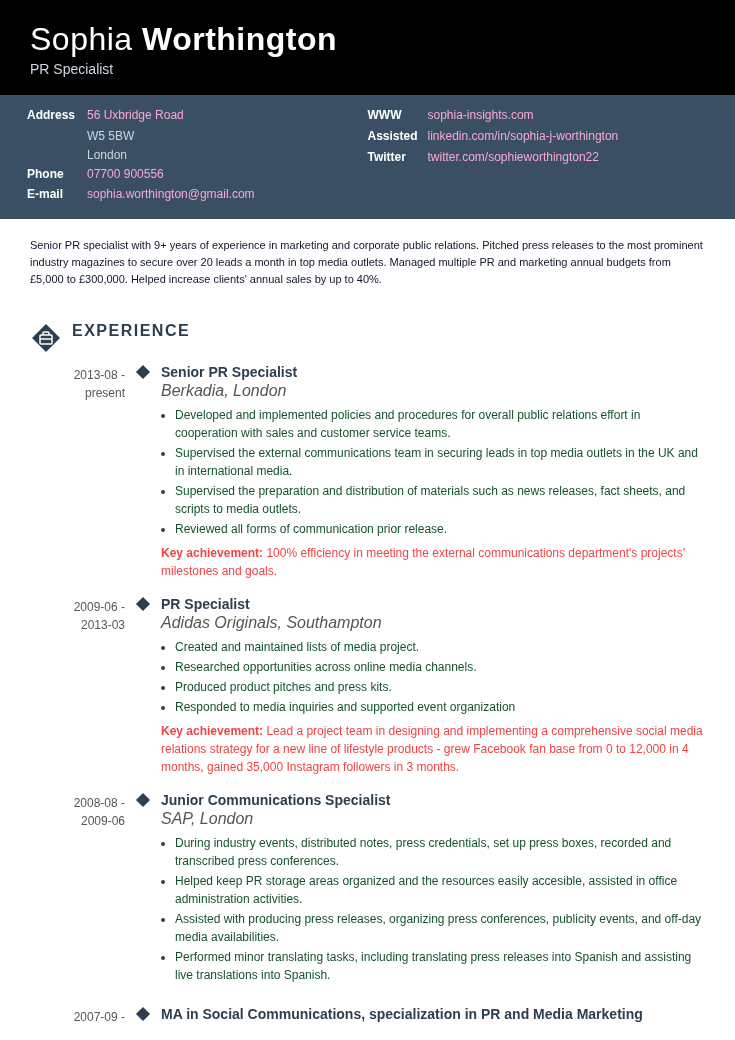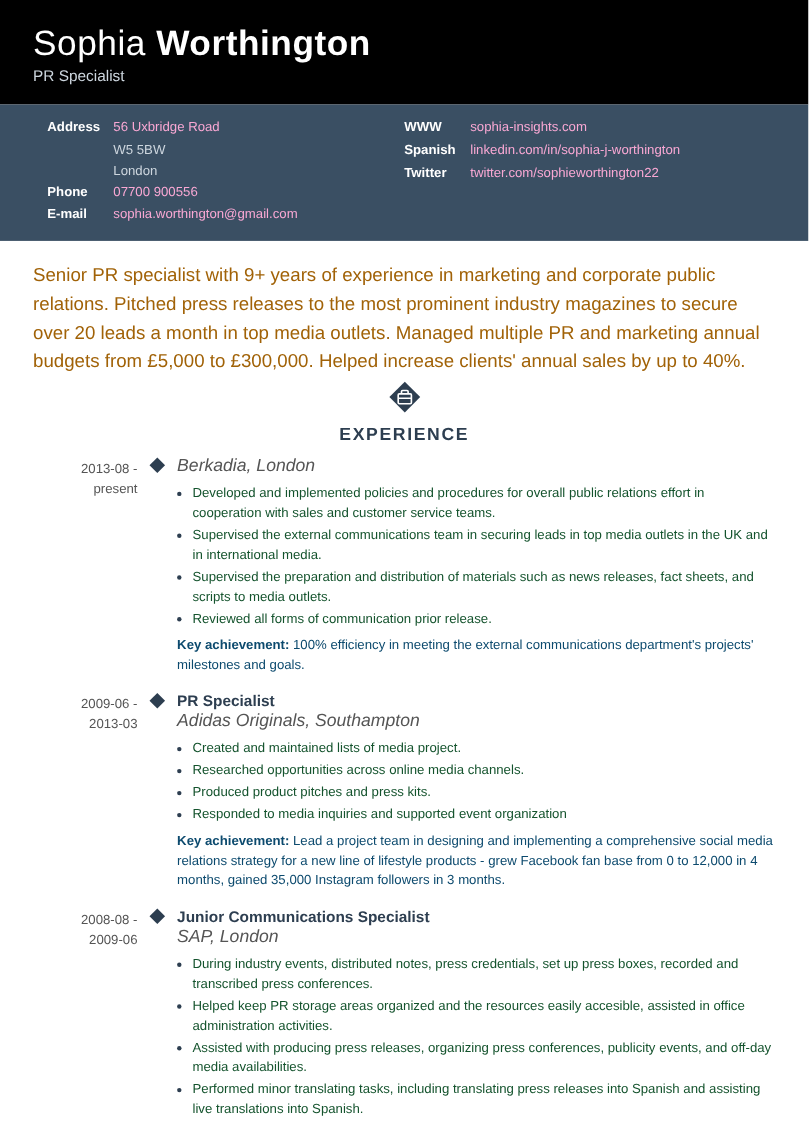--- a/index.html
+++ b/index.html
@@ -30,21 +30,21 @@
     .header-title {
       font-size: 14px;
       font-weight: 300;
       margin-top: 4px;
       color: #cdd6de;
     }
 
     
     .contact-bar {
       background: #3a4f63;
-      padding: 12px 43px;
+      padding: 12px 27px;
       display: flex;
       flex-wrap: wrap;
       gap: 0;
     }
     .contact-col {
       flex: 1;
       min-width: 200px;
     }
     .contact-row {
       display: flex;
@@ -71,37 +71,36 @@
       margin-bottom: 2px;
     }
 
     
     .main {
       padding: 18px 30px 20px 30px;
     }
 
     
     .summary {
-      font-size: 17px;
+      font-size: 11px;
       line-height: 1.55;
-      color: #a16207;
-      margin-bottom: 2px;
+      color: #0f172a;
+      margin-bottom: 34px;
     }
 
     
     .section {
       margin-bottom: 14px;
     }
     .section-header {
       display: flex;
-      align-items: center;
+      align-items: flex-start;
       gap: 10px;
       margin-bottom: 10px;
       border-bottom: none;
-      flex-direction: column;
     }
     .section-icon {
       width: 32px;
       height: 32px;
       flex-shrink: 0;
       display: flex;
       align-items: center;
       justify-content: center;
     }
     .section-title {
@@ -167,21 +166,21 @@
       font-size: 12px;
       color: #14532d;
       line-height: 1.5;
       margin-bottom: 2px;
     }
     .entry-bullets li::marker {
       color: #2d3e50;
     }
     .key-achievement {
       font-size: 12px;
-      color: #0c4a6e;
+      color: #ef4444;
       line-height: 1.5;
     }
     .key-achievement strong {
       font-weight: 700;
     }
 
     
     .icon-experience svg,
     .icon-education svg {
       width: 30px;
@@ -214,21 +213,21 @@
       <span class="contact-label">E-mail</span>
       <span class="contact-value">sophia.worthington@gmail.com</span>
     </div>
   </div>
   <div class="contact-col">
     <div class="contact-row">
       <span class="contact-label">WWW</span>
       <span class="contact-value">sophia-insights.com</span>
     </div>
     <div class="contact-row">
-      <span class="contact-label">Spanish</span>
+      <span class="contact-label">Assisted</span>
       <span class="contact-value">linkedin.com/in/sophia-j-worthington</span>
     </div>
     <div class="contact-row">
       <span class="contact-label">Twitter</span>
       <span class="contact-value">twitter.com/sophieworthington22</span>
     </div>
   </div>
 </div>
 
 <div class="main">
@@ -252,20 +251,21 @@
 
     <div class="entry">
       <div class="entry-date-col">
         <div>2013-08 -</div>
         <div>present</div>
       </div>
       <div class="entry-diamond">
         <div class="diamond"></div>
       </div>
       <div class="entry-content">
+        <div class="entry-title">Senior PR Specialist</div>
         <div class="entry-company">Berkadia, London</div>
         <ul class="entry-bullets">
           <li>Developed and implemented policies and procedures for overall public relations effort in cooperation with sales and customer service teams.</li>
           <li>Supervised the external communications team in securing leads in top media outlets in the UK and in international media.</li>
           <li>Supervised the preparation and distribution of materials such as news releases, fact sheets, and scripts to media outlets.</li>
           <li>Reviewed all forms of communication prior release.</li>
         </ul>
         <div class="key-achievement">
           <strong>Key achievement:</strong> <span>100% efficiency in meeting the external communications department's projects' milestones and goals.</span>
         </div>

